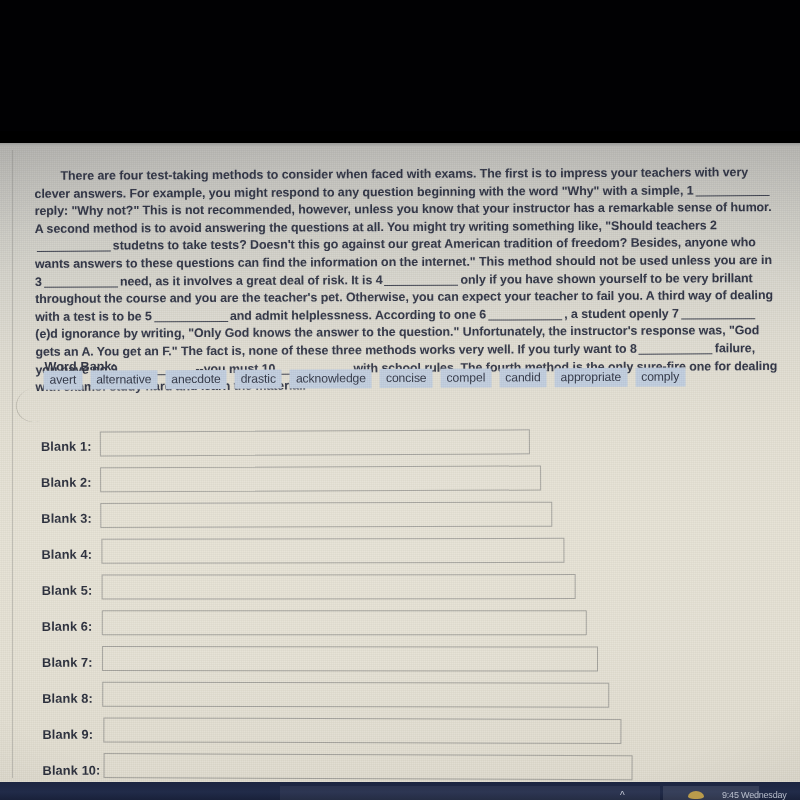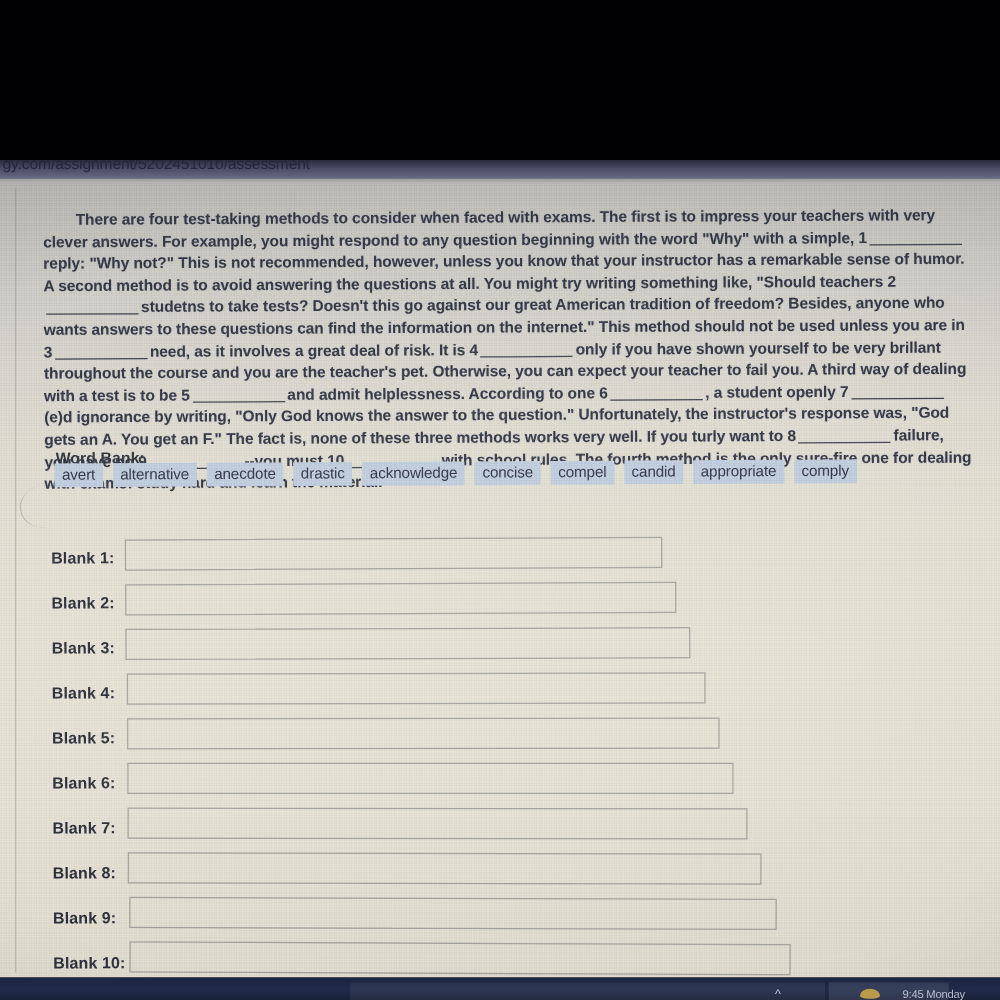--- a/index.html
+++ b/index.html
@@ -267,23 +267,20 @@
     transform-origin: 50% 50%;
   }
 </style>
 </head>
 <body>
 
 <div id="screen-photo">
 
   <div class="bezel-top"></div>
 
-  <div class="url-strip">
-    <div class="url-text">gy.com/assignment/520245101o/assessment</div>
-  </div>
   <div class="url-underline"></div>
 
   <div class="page">
     <div class="skew-wrap">
 
       <div class="passage">
         <span class="indent"></span><span>There are four test-taking methods to consider when faced with exams.  The first is to impress your teachers with very clever answers.  For example, you might respond to any question beginning with the word "Why" with a simple, 1</span><span class="blank-line"></span><span>reply: "Why not?"  This is not recommended, however, unless you know that your instructor has a remarkable sense of humor.  A second method is to avoid answering the questions at all.  You might try writing something like, "Should teachers 2</span><span class="blank-line"></span><span>studetns to take tests?  Doesn't this go against our great American tradition of freedom?  Besides, anyone who wants answers to these questions can find the information on the internet."  This method should not be used unless you are in 3</span><span class="blank-line"></span><span>need, as it involves a great deal of risk.  It is 4</span><span class="blank-line"></span><span>only if you have shown yourself to be very brillant throughout the course and you are the teacher's pet.  Otherwise, you can expect your teacher to fail you.  A third way of dealing with a test is to be 5</span><span class="blank-line"></span><span>and admit helplessness.  According to one 6</span><span class="blank-line"></span><span>, a student openly 7</span><span class="blank-line"></span><span>(e)d ignorance by writing, "Only God knows the answer to the question."  Unfortunately, the instructor's response was, "God gets an A.  You get an F."  The fact is, none of these three methods works very well.  If you turly want to 8</span><span class="blank-line"></span><span>failure, you have no 9</span><span class="blank-line"></span><span>--you must 10</span><span class="blank-line"></span><span>with school rules.  The fourth method is the only sure-fire one for dealing with exams:  study hard and learn the material.</span>
       </div>
 
       <div class="wordbank-label">Word Bank:</div>
@@ -350,17 +347,17 @@
 
   <div class="vignette"></div>
   <div class="page-edge-left"></div>
 
   <div class="taskbar">
     <div class="taskbar-inner">
       <div class="tb-win"></div>
       <div class="tb-win-active"></div>
       <div class="tb-caret">^</div>
       <div class="tb-cloud"></div>
-      <div class="tb-clock">9:45  Monday</div>
+      <div class="tb-clock">9:45  Wednesday</div>
     </div>
   </div>
 
 </div>
 
 </body></html>

